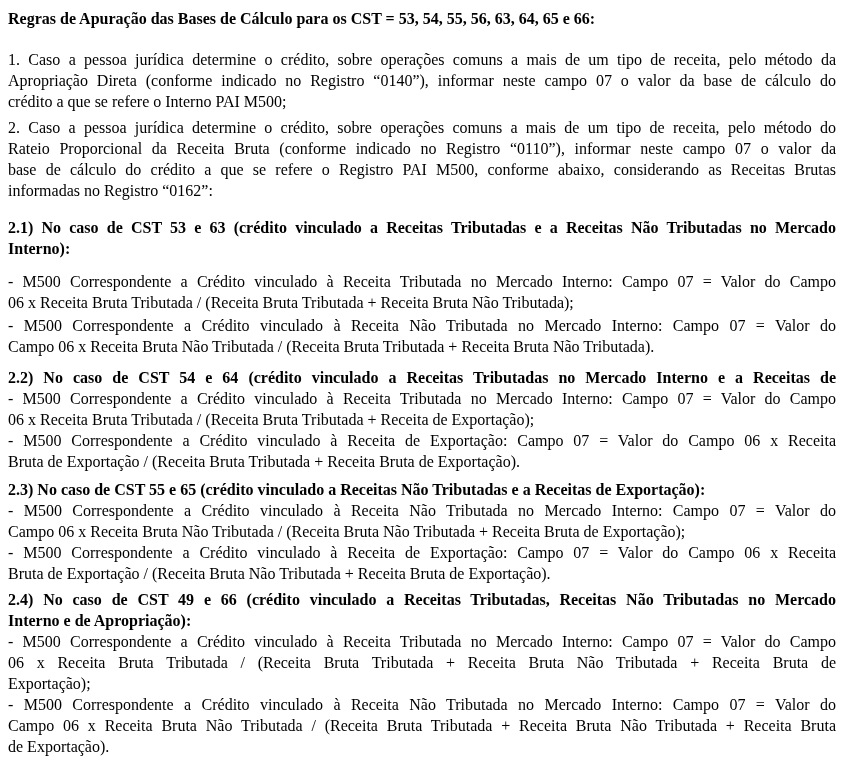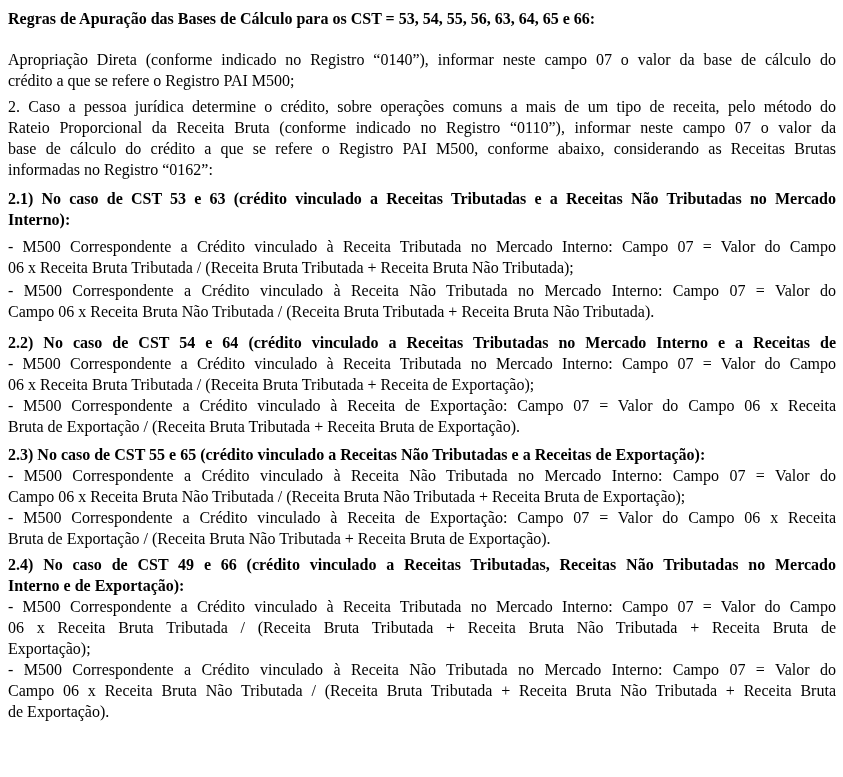--- a/index.html
+++ b/index.html
@@ -25,38 +25,39 @@
   .bold { font-weight: bold; }
   
   .ln {
     text-align: justify;
     text-align-last: justify;
     white-space: normal;
   }
   .ln.last { text-align-last: left; }
   .mb2  { margin-bottom: 2px; }
   .mb5  { margin-bottom: 5px; }
-  .mb6  { margin-bottom: 6px; }
+  .mb6  { margin-bottom: 12px; }
   .mb7  { margin-bottom: 7px; }
-  .mb8  { margin-bottom: 8px; }
+  .mb8  { margin-bottom: 16px; }
   .mb10 { margin-bottom: 10px; }
   .mb20 { margin-bottom: 20px; }
 </style>
 </head>
 <body>
 
 <div class="page">
 
   <div class="block bold mb20">
     <div class="ln last">Regras de Apuração das Bases de Cálculo para os CST = 53, 54, 55, 56, 63, 64, 65 e 66:</div>
   </div>
 
   <div class="block mb5">
+    <div class="ln">1. Caso a pessoa jurídica determine o crédito, sobre operações comuns a mais de um tipo de receita, pelo método da</div>
     <div class="ln">Apropriação Direta (conforme indicado no Registro “0140”), informar neste campo 07 o valor da base de cálculo do</div>
-    <div class="ln last">crédito a que se refere o Registro PAI M500;</div>
+    <div class="ln last">crédito a que se refere o Interno PAI M500;</div>
   </div>
 
   <div class="block mb8">
     <div class="ln">2. Caso a pessoa jurídica determine o crédito, sobre operações comuns a mais de um tipo de receita, pelo método do</div>
     <div class="ln">Rateio Proporcional da Receita Bruta (conforme indicado no Registro “0110”), informar neste campo 07 o valor da</div>
     <div class="ln">base de cálculo do crédito a que se refere o Registro PAI M500, conforme abaixo, considerando as Receitas Brutas</div>
     <div class="ln last">informadas no Registro “0162”:</div>
   </div>
 
   <div class="block bold mb6">
@@ -97,21 +98,21 @@
     <div class="ln last">Campo 06 x Receita Bruta Não Tributada / (Receita Bruta Não Tributada + Receita Bruta de Exportação);</div>
   </div>
 
   <div class="block mb5">
     <div class="ln">- M500 Correspondente a Crédito vinculado à Receita de Exportação: Campo 07 = Valor do Campo 06 x Receita</div>
     <div class="ln last">Bruta de Exportação / (Receita Bruta Não Tributada + Receita Bruta de Exportação).</div>
   </div>
 
   <div class="block bold">
     <div class="ln">2.4) No caso de CST 49 e 66 (crédito vinculado a Receitas Tributadas, Receitas Não Tributadas no Mercado</div>
-    <div class="ln last">Interno e de Exportação):</div>
+    <div class="ln last">Interno e de Apropriação):</div>
   </div>
 
   <div class="block">
     <div class="ln">- M500 Correspondente a Crédito vinculado à Receita Tributada no Mercado Interno: Campo 07 = Valor do Campo</div>
     <div class="ln">06 x Receita Bruta Tributada / (Receita Bruta Tributada + Receita Bruta Não Tributada + Receita Bruta de</div>
     <div class="ln last">Exportação);</div>
   </div>
 
   <div class="block">
     <div class="ln">- M500 Correspondente a Crédito vinculado à Receita Não Tributada no Mercado Interno: Campo 07 = Valor do</div>

